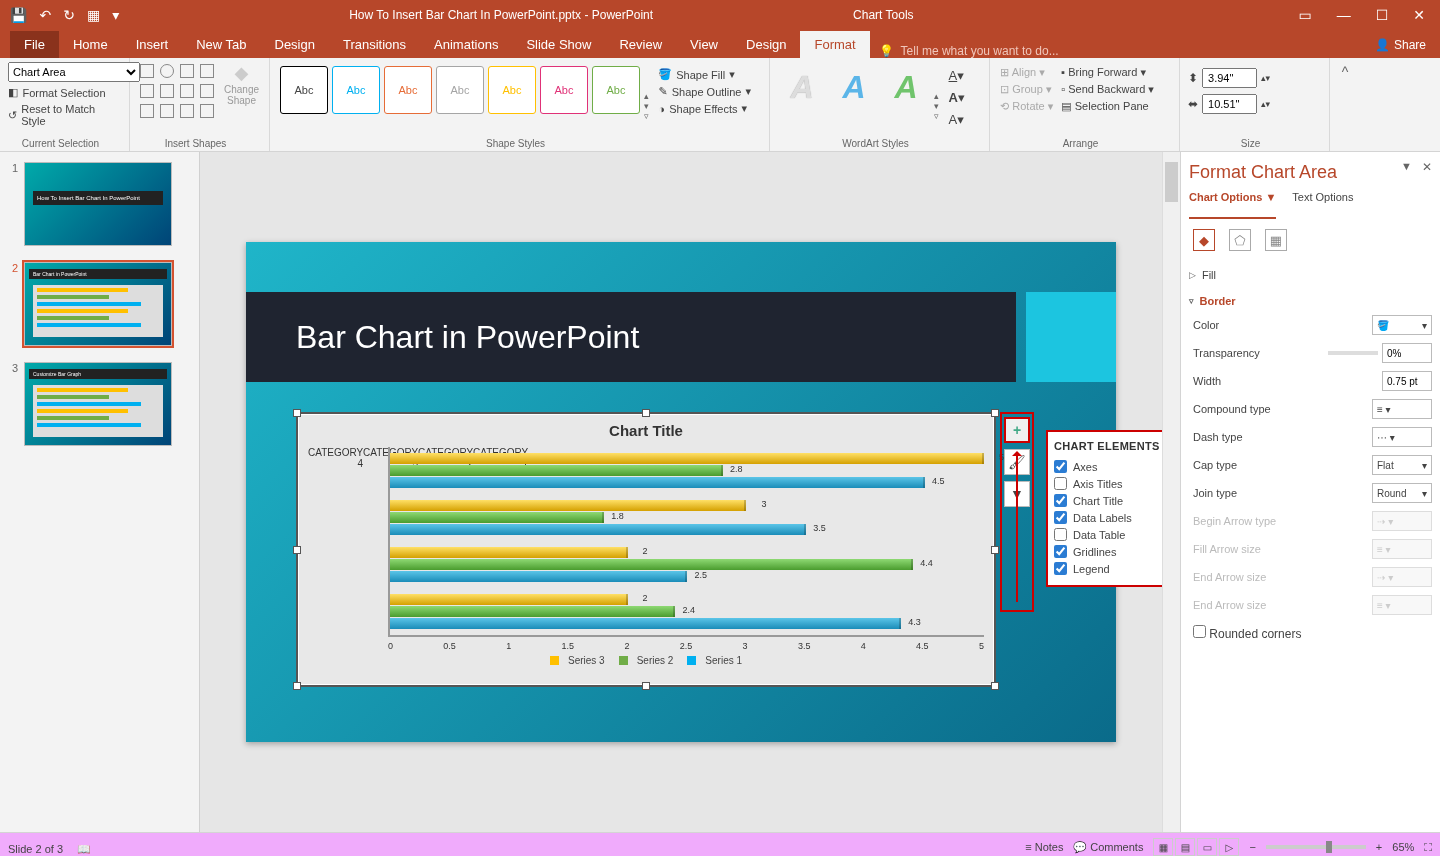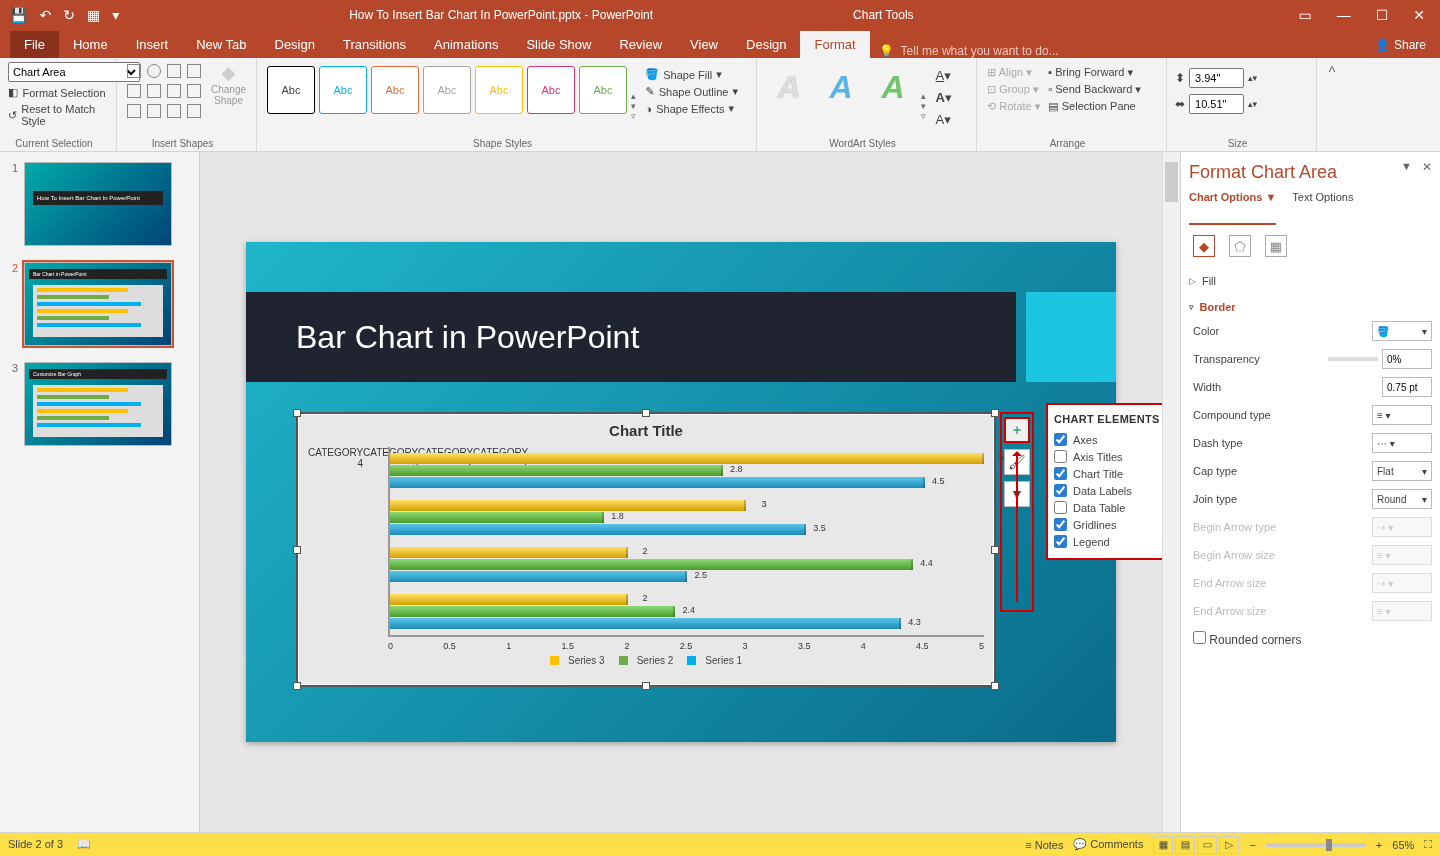--- a/index.html
+++ b/index.html
@@ -19,21 +19,21 @@
 .tabstrip .tab.file { background: #8a321c; }
 .tabstrip .tab.active { background: #f3f3f3; color: #b7472a; }
 .tabstrip .tell-me { margin-left: 10px; color: #f0c6bb; font-size: 12px; display: flex; align-items: center; gap: 6px; }
 .tabstrip .share { margin-left: auto; padding: 6px 14px; display: flex; align-items: center; gap: 4px; }
 
 
 .ribbon { height: 94px; background: #f3f3f3; border-bottom: 1px solid #d4d4d4; display: flex; }
 .group { border-right: 1px solid #d9d9d9; padding: 4px 8px 2px; display: flex; flex-direction: column; position: relative; }
 .group-label { font-size: 10px; color: #666; text-align: center; position: absolute; bottom: 2px; left: 0; right: 8px; }
 .group-body { flex: 1; display: flex; gap: 4px; }
-.sel-group { width: 117px; }
+.sel-group { width: 130px; }
 .sel-group select { width: 132px; height: 20px; font-size: 11px; }
 .sel-row { display: flex; align-items: center; gap: 4px; font-size: 11px; margin-top: 4px; cursor: pointer; }
 .shapes-group { width: 140px; }
 .shape-gallery { display: grid; grid-template-columns: repeat(4, 16px); grid-auto-rows: 16px; gap: 4px; padding: 2px; }
 .shape-gallery span { border: 1px solid #888; width: 14px; height: 14px; }
 .change-shape { width: 40px; text-align: center; font-size: 10px; color: #999; }
 .styles-group { width: 500px; }
 .style-item { width: 48px; height: 48px; border: 1px solid #ccc; border-radius: 3px; display: flex; align-items: center; justify-content: center; font-size: 11px; margin: 4px 2px; background: #fff; }
 .style-item.s1 { border-color: #000; }
 .style-item.s2 { border-color: #00b0f0; color:#00b0f0; }
@@ -101,55 +101,55 @@
 .legend .sw { width: 9px; height: 9px; }
 .sw.c3{background:#ffc000;} .sw.c2{background:#70ad47;} .sw.c1{background:#00b0f0;}
 
 .chart-btns { position: absolute; top: 175px; left: 758px; display: flex; flex-direction: column; gap: 6px; }
 .chart-btn { width: 26px; height: 26px; background: #fff; border: 1px solid #bbb; display: flex; align-items: center; justify-content: center; font-size: 14px; cursor: pointer; }
 .chart-btn.active { border: 2px solid #c00; background: #f0f0f0; }
 .red-highlight { position: absolute; border: 2px solid #c00; pointer-events: none; }
 .red-arrow { position: absolute; width: 2px; background: #c00; }
 .red-arrow::before { content:''; position:absolute; top:-6px; left:-4px; border:5px solid transparent; border-bottom-color:#c00; }
 
-.elements-popup { position: absolute; top: 161px; left: 800px; width: 132px; background: #fff; border: 2px solid #c00; padding: 4px 6px 8px; font-size: 11px; }
+.elements-popup { position: absolute; top: 188px; left: 800px; width: 132px; background: #fff; border: 2px solid #c00; padding: 4px 6px 8px; font-size: 11px; }
 .elements-popup .hdr { color: #333; font-weight: 600; font-size: 11px; padding: 4px 0 6px; letter-spacing: 0.3px; }
 .elements-popup label { display: flex; align-items: center; gap: 6px; padding: 2px 0; cursor: pointer; }
 .elements-popup input { accent-color: #2b7cd3; }
 
 .vscroll { width: 18px; background: #f0f0f0; border-left: 1px solid #ddd; position: relative; }
 .vscroll .thumb-sc { position: absolute; top: 10px; left: 2px; right: 2px; height: 40px; background: #ccc; }
 
 
 .format-pane { width: 260px; background: #fff; border-left: 1px solid #d4d4d4; padding: 10px 8px; font-size: 12px; position: relative; }
 .format-pane .pane-title { color: #b7472a; font-size: 18px; font-weight: 400; margin-bottom: 8px; }
 .format-pane .close { position: absolute; top: 8px; right: 8px; cursor: pointer; color: #666; }
 .format-pane .dd { position: absolute; top: 8px; right: 28px; cursor: pointer; color: #666; font-size:11px;}
 .opt-tabs { display: flex; gap: 16px; margin-bottom: 10px; }
 .opt-tabs .ot { font-size: 11px; cursor: pointer; }
-.opt-tabs .ot.active { color: #b7472a; font-weight: 600; border-bottom: 2px solid #b7472a; padding-bottom:20px;}
+.opt-tabs .ot.active { color: #b7472a; font-weight: 600; border-bottom: 2px solid #b7472a; padding-bottom:14px;}
 .icon-tabs { display: flex; gap: 14px; margin-bottom: 14px; padding-left: 4px; }
 .icon-tabs span { width: 22px; height: 22px; border: 1px solid #aaa; cursor: pointer; display:flex;align-items:center;justify-content:center; font-size:13px; color:#888;}
 .icon-tabs span.active { border-color: #b7472a; color: #b7472a; }
 .section { margin-bottom: 6px; }
 .sec-hdr { display: flex; align-items: center; gap: 6px; font-size: 11px; cursor: pointer; padding: 4px 0; }
 .sec-hdr .tri { font-size: 9px; color: #666; }
 .sec-hdr.active { color: #b7472a; font-weight: 600; }
 .radio-list { padding: 4px 0 8px 18px; }
 .radio-list label { display: flex; align-items: center; gap: 6px; font-size: 11px; padding: 3px 0; cursor: pointer; }
 .prop-row { display: flex; align-items: center; justify-content: space-between; padding: 4px 0 4px 4px; font-size: 11px; }
 .prop-row.dim { color: #bbb; }
 .prop-row .ctrl { width: 60px; height: 20px; border: 1px solid #bbb; font-size: 10px; padding: 2px 4px; background: #fff; display: flex; align-items: center; justify-content: space-between; }
 .prop-row .ctrl.dim { border-color: #ddd; color: #ccc; background: #f8f8f8; }
 .prop-row input[type=text] { width: 50px; height: 20px; font-size: 10px; padding: 0 4px; border: 1px solid #bbb; }
 .prop-row .slider { width: 50px; height: 4px; background: #ddd; position: relative; }
 .check-row { padding: 6px 0 0 4px; }
 
 
-.statusbar { height: 24px; background: #fde047; border-top: 1px solid #d4d4d4; display: flex; align-items: center; font-size: 11px; padding: 0 8px; color: #444; }
+.statusbar { height: 24px; background: #f0abfc; border-top: 1px solid #d4d4d4; display: flex; align-items: flex-end; font-size: 11px; padding: 0 8px; color: #444; }
 .statusbar .sb-left { display: flex; gap: 14px; }
 .statusbar .sb-right { margin-left: auto; display: flex; align-items: center; gap: 10px; }
 .zoom-slider { width: 100px; height: 4px; background: #ccc; position: relative; }
 .zoom-slider .zthumb { position: absolute; top: -4px; left: 60%; width: 6px; height: 12px; background: #888; }
 .view-btns { display: flex; gap: 2px; }
 .view-btns span { width: 20px; height: 18px; border: 1px solid #ccc; display: flex; align-items: center; justify-content: center; font-size: 10px; cursor: pointer; }
 </style>
 </head>
 <body>
 
@@ -541,21 +541,21 @@
         </div>
       <div class="prop-row">
           <span>Join type</span>
           <div class="ctrl"><span>Round</span> ▾</div>
         </div>
       <div class="prop-row dim">
           <span>Begin Arrow type</span>
           <div class="ctrl dim">⇢ ▾</div>
         </div>
       <div class="prop-row dim">
-          <span>Begin Arrow size</span>
+          <span>Fill Arrow size</span>
           <div class="ctrl dim">≡ ▾</div>
         </div>
       <div class="prop-row dim">
           <span>End Arrow size</span>
           <div class="ctrl dim">⇢ ▾</div>
         </div>
       <div class="prop-row dim">
           <span>End Arrow size</span>
           <div class="ctrl dim">≡ ▾</div>
         </div>

